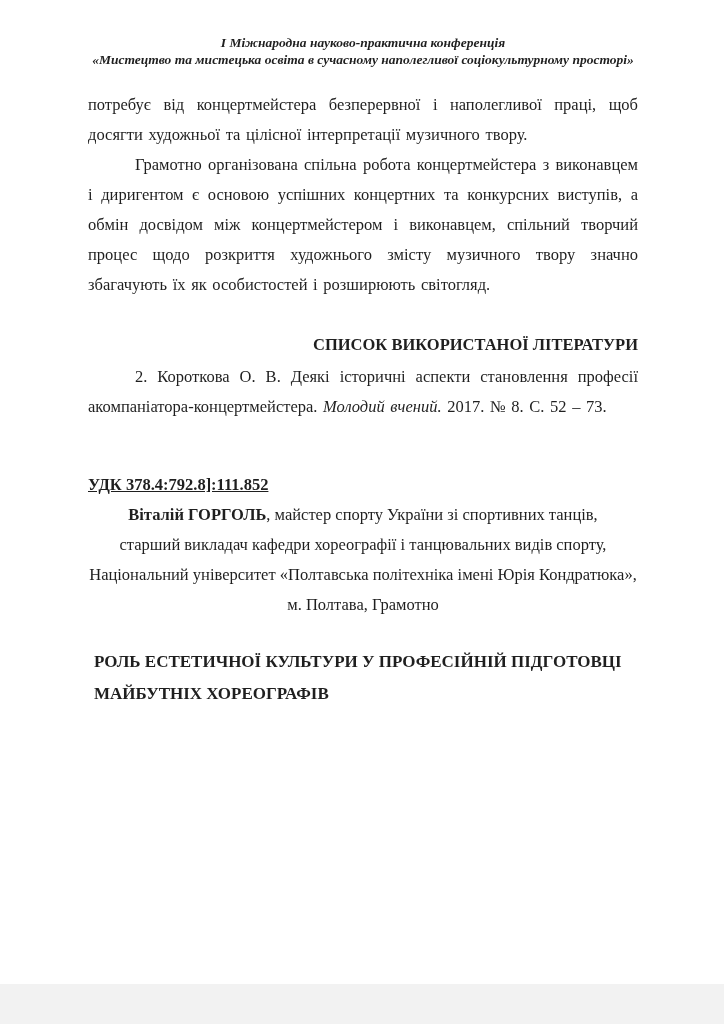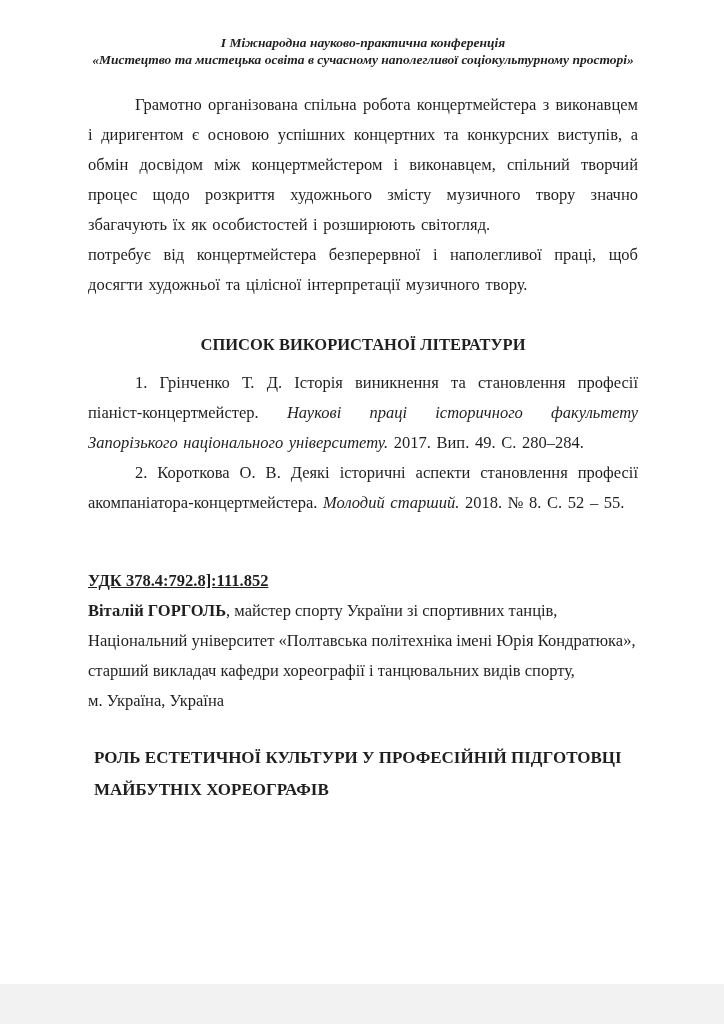--- a/index.html
+++ b/index.html
@@ -26,35 +26,35 @@
     line-height: 17px;
     margin-bottom: 22px;
   }
   .para {
     text-align: justify;
     line-height: 30px;
     word-spacing: 1.5px;
   }
   .indent { text-indent: 47px; }
   .section-heading {
-    text-align: center;
+    text-align: right;
     font-size: 16.5px;
     font-weight: bold;
     line-height: 30px;
     margin-top: 30px;
-    margin-bottom: 8px;
+    margin-bottom: 2px;
   }
   .ref i { font-style: italic; }
   .udc {
     font-weight: bold;
     line-height: 30px;
     margin-top: 48px;
     text-decoration: underline;
   }
-  .center { line-height: 30px; }
+  .center { text-align: center; line-height: 30px; }
   .author b { font-weight: bold; }
   .article-title {
     text-align: left;
     font-size: 17px;
     font-weight: bold;
     line-height: 32px;
     margin-top: 26px;
     padding: 0 6px;
   }
   .page-footer {
@@ -72,39 +72,38 @@
 
 <div class="page">
 
   <header class="doc-header">
     <div>І Міжнародна науково-практична конференція</div>
     <div>«Мистецтво та мистецька освіта в сучасному наполегливої соціокультурному просторі»</div>
   </header>
 
   <section>
 
+    <p class="para">потребує від концертмейстера безперервної і наполегливої праці, щоб досягти художньої та цілісної інтерпретації музичного твору.</p>
+
     <p class="para indent">Грамотно організована спільна робота концертмейстера з виконавцем і диригентом є основою успішних концертних та конкурсних виступів, а обмін досвідом між концертмейстером і виконавцем, спільний творчий процес щодо розкриття художнього змісту музичного твору значно збагачують їх як особистостей і розширюють світогляд.</p>
-
-    <p class="para">потребує від концертмейстера безперервної і наполегливої праці, щоб досягти художньої та цілісної інтерпретації музичного твору.</p>
 
     <h2 class="section-heading">СПИСОК ВИКОРИСТАНОЇ ЛІТЕРАТУРИ</h2>
 
-    <p class="para indent ref"><span>1. Грінченко Т. Д. Історія виникнення та становлення професії піаніст-концертмейстер. </span><i>Наукові праці історичного факультету Запорізького національного університету.</i><span> 2017. Вип. 49. С. 280–284.</span></p>
 
-    <p class="para indent ref"><span>2. Короткова О. В. Деякі історичні аспекти становлення професії акомпаніатора-концертмейстера. </span><i>Молодий старший.</i><span> 2018. № 8. С. 52 – 55.</span></p>
+    <p class="para indent ref"><span>2. Короткова О. В. Деякі історичні аспекти становлення професії акомпаніатора-концертмейстера. </span><i>Молодий вчений.</i><span> 2017. № 8. С. 52 – 73.</span></p>
 
 
     <p class="udc">УДК 378.4:792.8]:111.852</p>
 
     <p class="center author"><b>Віталій ГОРГОЛЬ</b><span>, майстер спорту України зі спортивних танців,</span></p>
 
+    <p class="center">старший викладач кафедри хореографії і танцювальних видів спорту,</p>
+
     <p class="center">Національний університет «Полтавська політехніка імені Юрія Кондратюка»,</p>
 
-    <p class="center">старший викладач кафедри хореографії і танцювальних видів спорту,</p>
-
-    <p class="center">м. Україна, Україна</p>
+    <p class="center">м. Полтава, Грамотно</p>
 
     <h1 class="article-title">РОЛЬ ЕСТЕТИЧНОЇ КУЛЬТУРИ У ПРОФЕСІЙНІЙ ПІДГОТОВЦІ МАЙБУТНІХ ХОРЕОГРАФІВ</h1>
 
   </section>
 
 
 </div>
 
 </body></html>

